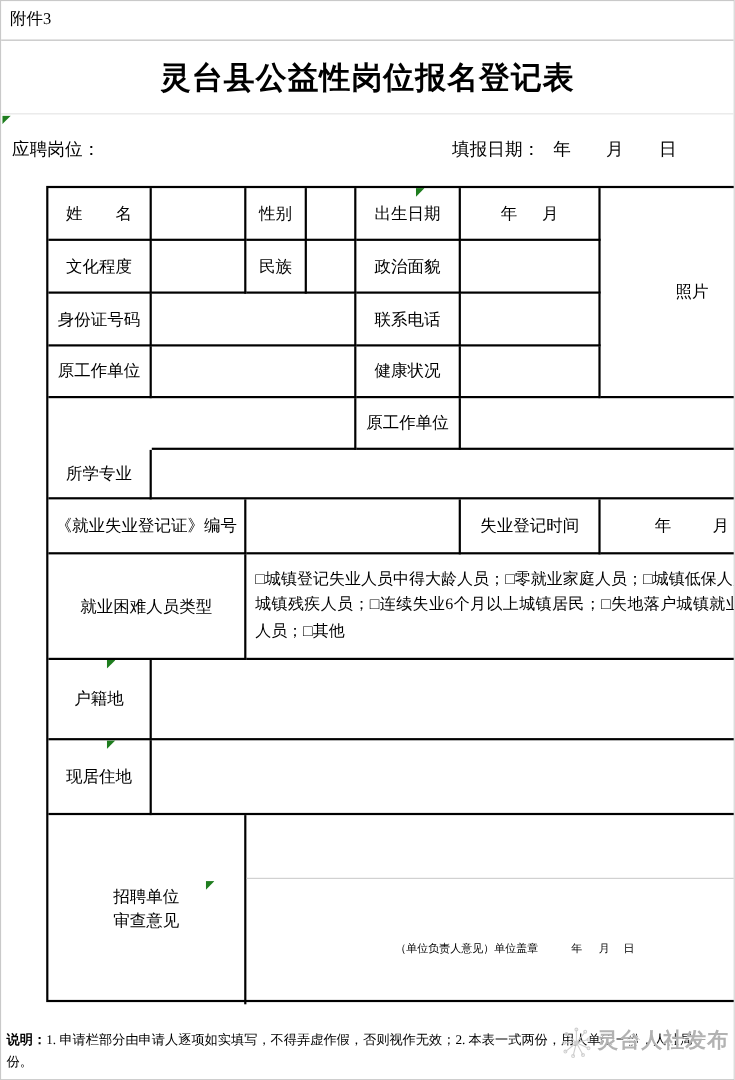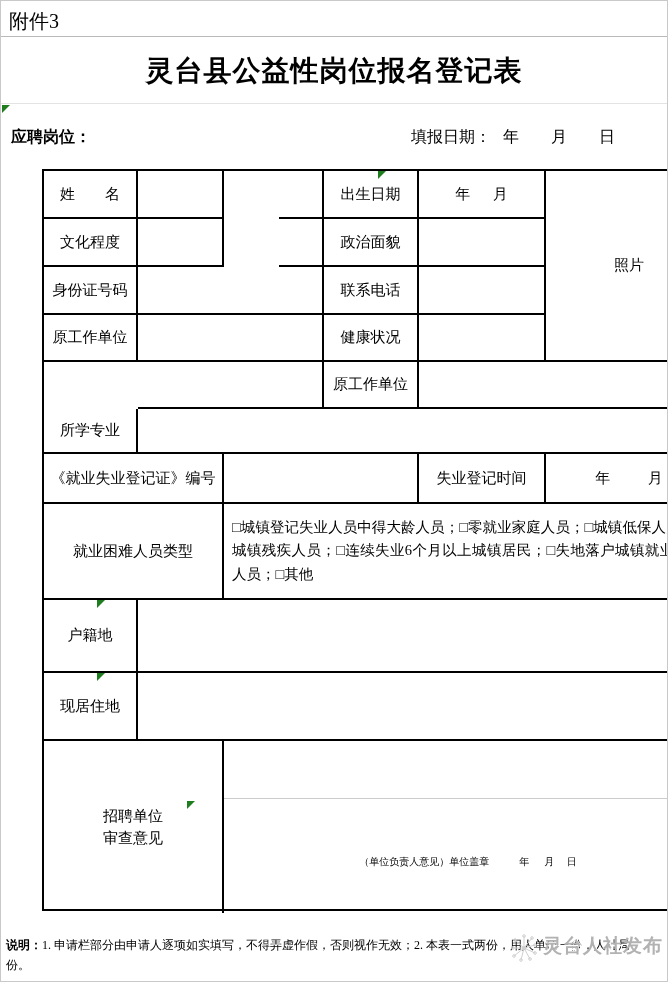--- a/index.html
+++ b/index.html
@@ -12,29 +12,29 @@
     box-sizing:border-box;
     font-family:"Liberation Serif","DejaVu Serif",serif;
     color:#000;
     overflow:hidden;
   }
   
   .hdr-attach{
     position:absolute;left:0;top:0;width:100%;height:36px;
     border-bottom:1px solid #b9b9b9;box-sizing:border-box;
   }
-  .hdr-attach span{position:absolute;left:8px;top:7px;font-size:20px;}
+  .hdr-attach span{position:absolute;left:8px;top:7px;font-size:15px;}
   .hdr-title{
     position:absolute;left:0;top:37px;width:100%;height:66px;
     border-bottom:1px solid #e3e3e3;box-sizing:border-box;
     display:flex;align-items:center;justify-content:center;
     font-size:28px;font-weight:bold;letter-spacing:1px;
   }
   .hdr-meta{position:absolute;left:0;top:103px;width:100%;height:65px;}
-  .pos-label{position:absolute;left:10px;top:0;height:65px;line-height:65px;font-size:16px;font-weight:bold;}
+  .pos-label{position:absolute;left:10px;top:0;height:65px;line-height:65px;font-size:16px;}
   .fill-date{position:absolute;left:410px;top:0;height:65px;line-height:65px;font-size:16px;white-space:pre;}
 
   
   .grid{
     position:absolute;left:0;top:168px;width:668px;height:742px;
     display:grid;
     grid-template-columns:94px 86px 55px 45px 95px 127px 166px;
     grid-template-rows:48px 48px 48px 47px 47px 45px 50px 96px 73px 68px 172px;
     border:2px solid #000;
     box-sizing:border-box;
@@ -103,27 +103,29 @@
 
   <div class="hdr-meta">
     <span class="pos-label">应聘岗位：</span>
     <span class="fill-date">填报日期：   年        月        日</span>
   </div>
 
   <div class="grid">
 
     <div class="cell" style="grid-area:1/1/2/2">姓　　名</div>
     <div class="cell" style="grid-area:1/2/2/3"></div>
+    <div class="cell" style="grid-area:1/3/2/4">性别</div>
     <div class="cell" style="grid-area:1/4/2/5"></div>
     <div class="cell" style="grid-area:1/5/2/6">出生日期</div>
     <div class="cell pre" style="grid-area:1/6/2/7">年      月</div>
     <div class="cell no-r" style="grid-area:1/7/5/8">照片</div>
 
     <div class="cell" style="grid-area:2/1/3/2">文化程度</div>
     <div class="cell" style="grid-area:2/2/3/3"></div>
+    <div class="cell" style="grid-area:2/3/3/4">民族</div>
     <div class="cell" style="grid-area:2/4/3/5"></div>
     <div class="cell" style="grid-area:2/5/3/6">政治面貌</div>
     <div class="cell" style="grid-area:2/6/3/7"></div>
 
     <div class="cell" style="grid-area:3/1/4/2">身份证号码</div>
     <div class="cell" style="grid-area:3/2/4/5"></div>
     <div class="cell" style="grid-area:3/5/4/6">联系电话</div>
     <div class="cell" style="grid-area:3/6/4/7"></div>
 
     <div class="cell" style="grid-area:4/1/5/2">原工作单位</div>

